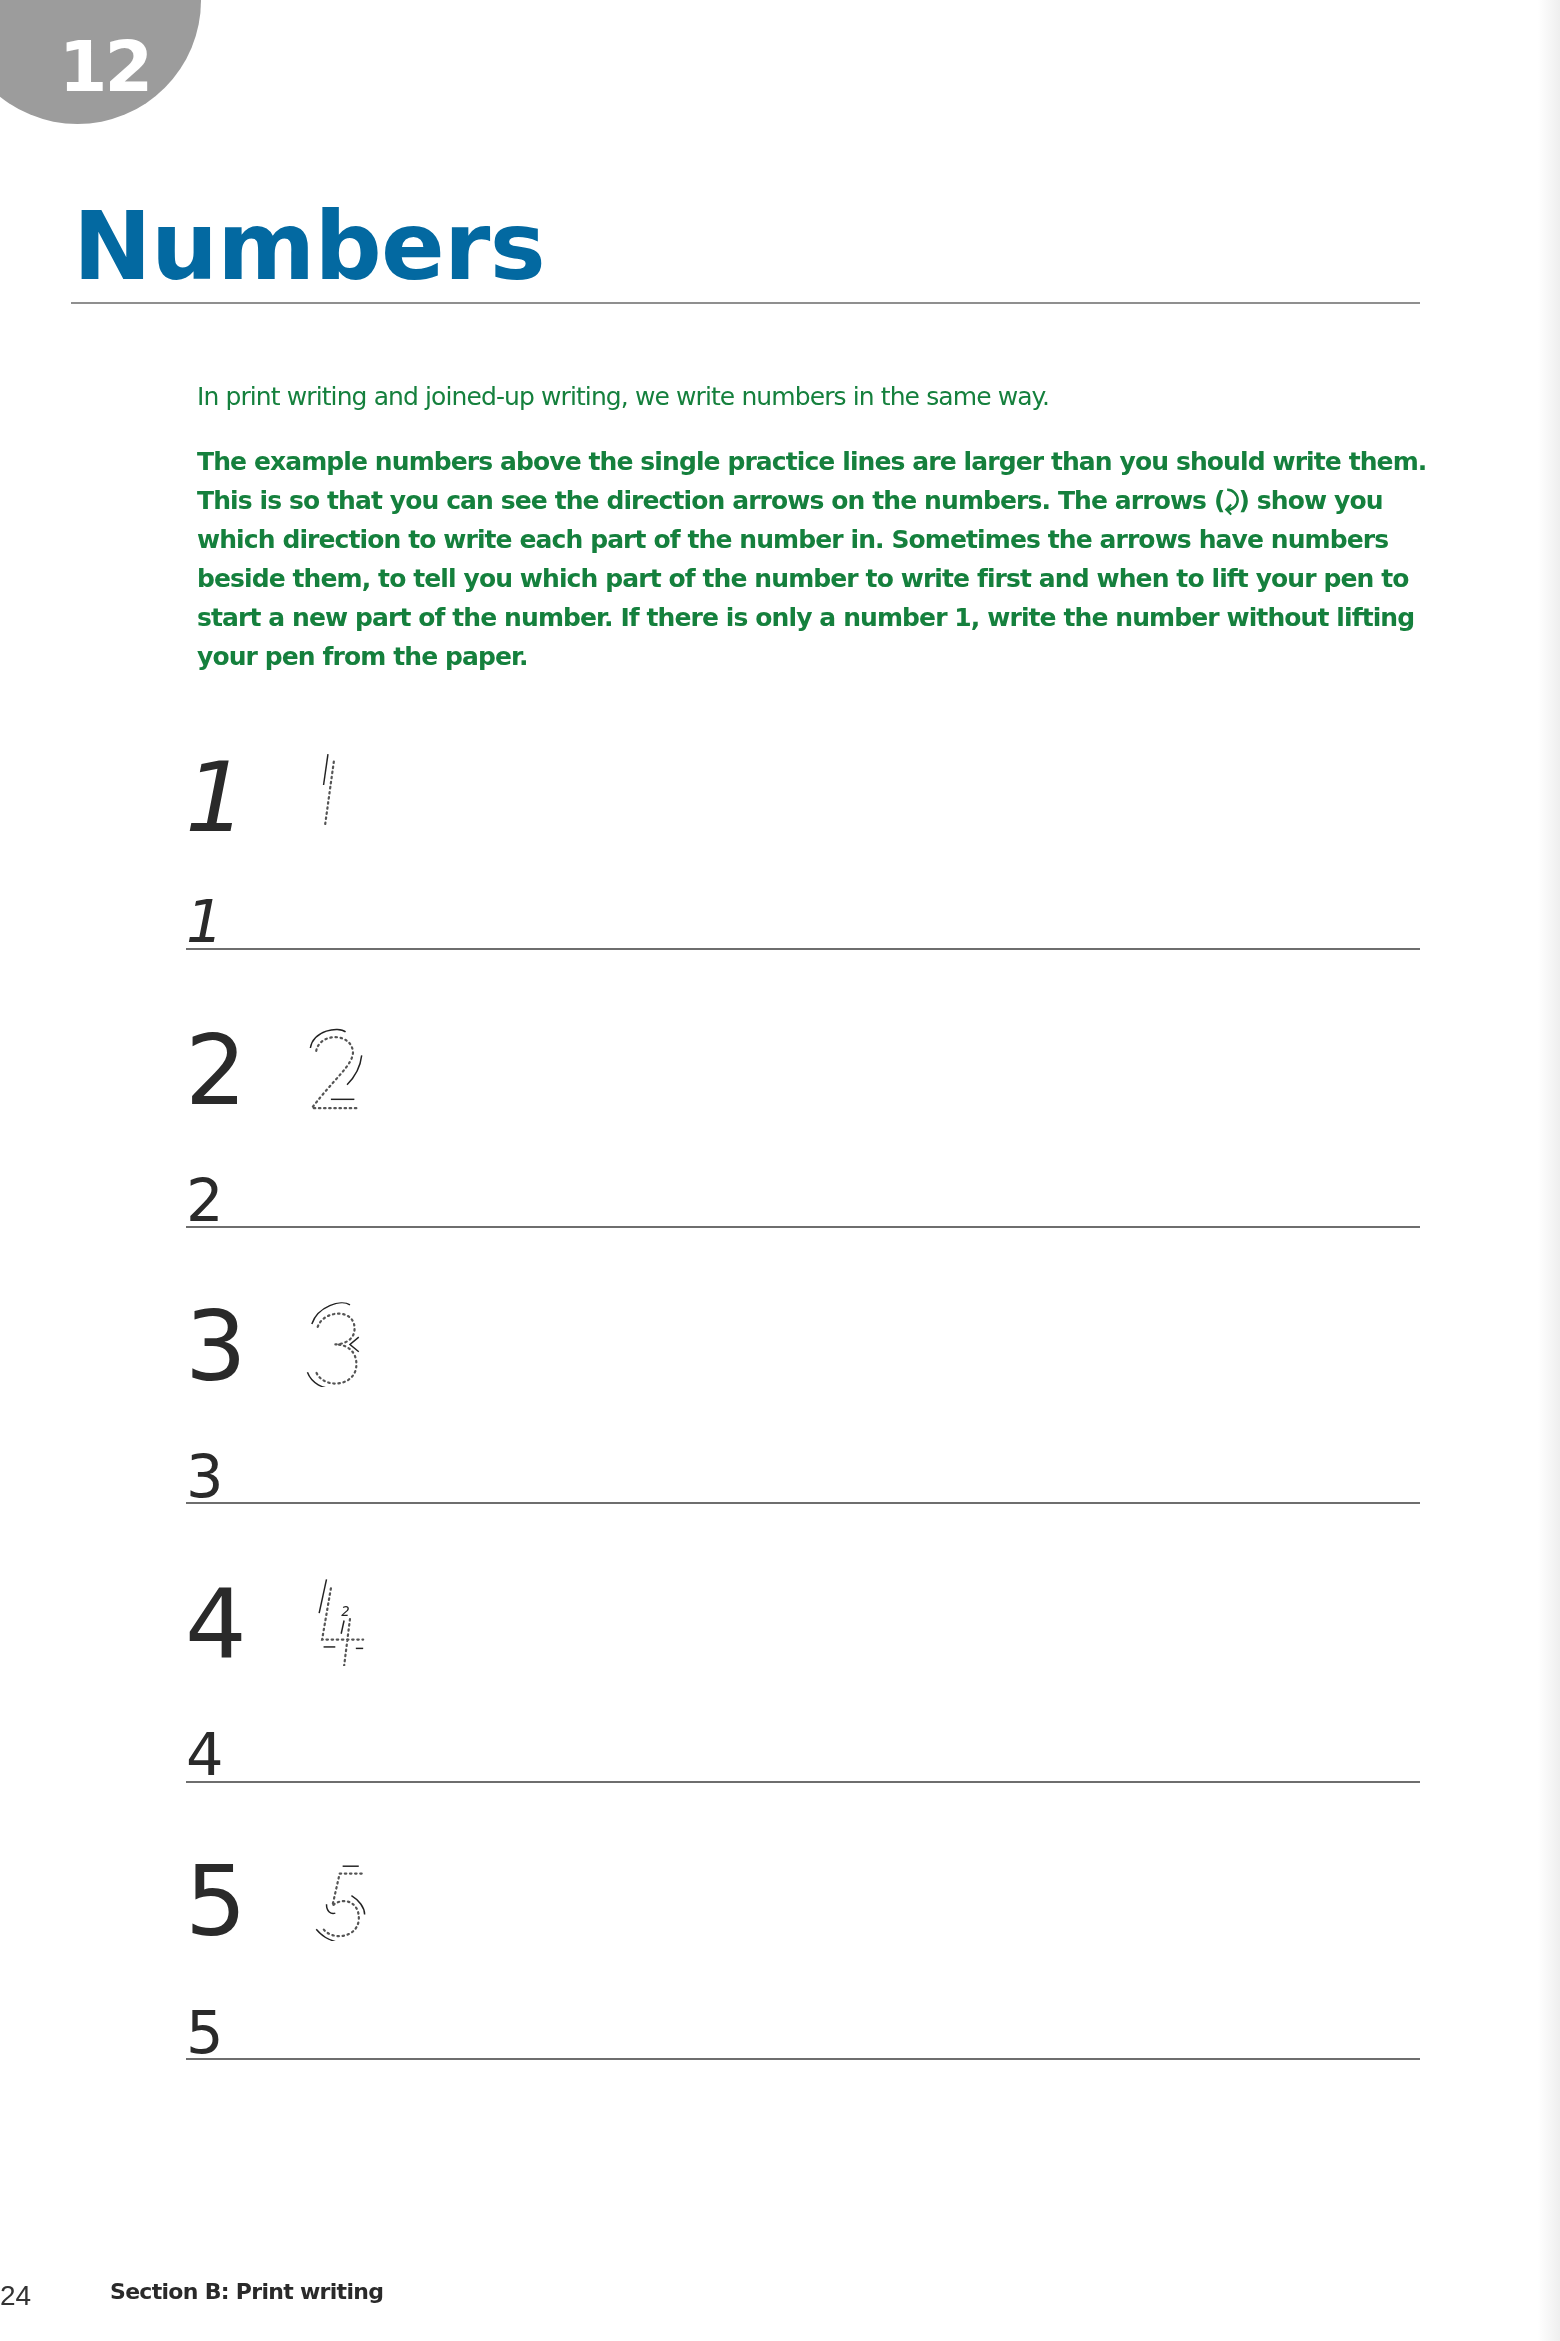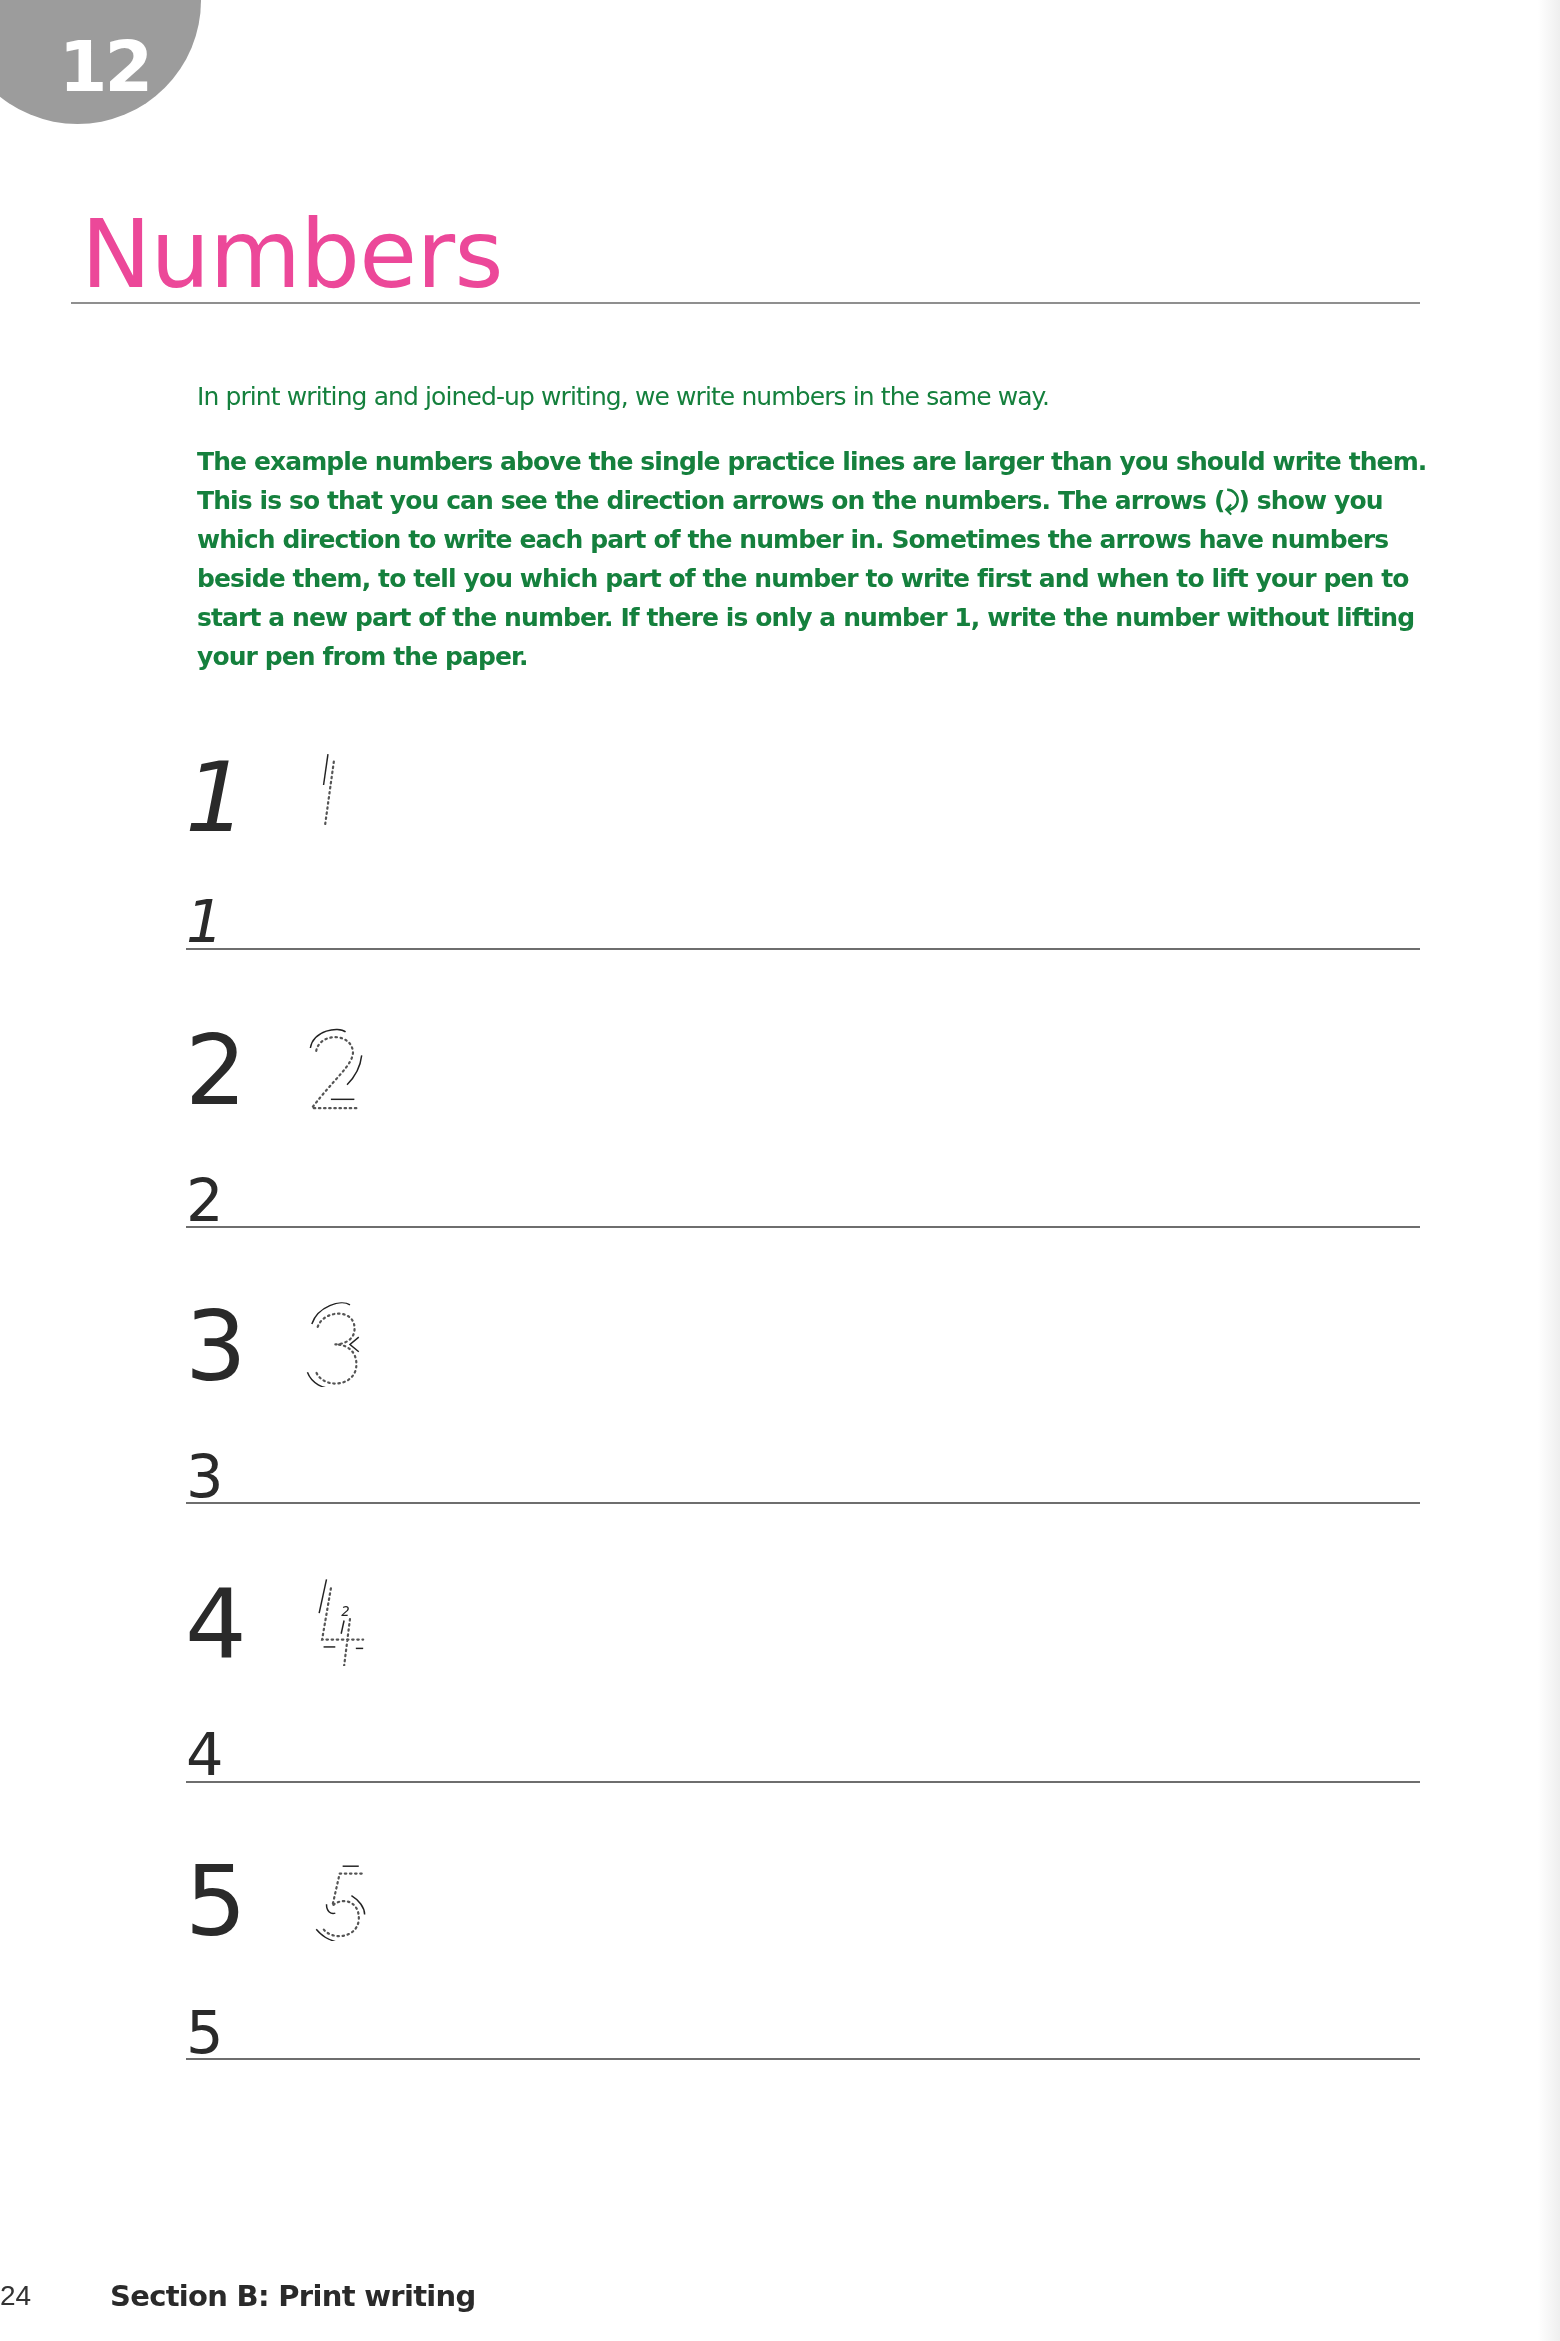--- a/index.html
+++ b/index.html
@@ -20,21 +20,21 @@
     .badge-num {
       position: absolute; left: 43px; top: 32px; width: 103px;
       font-family: "DejaVu Sans", sans-serif; font-weight: bold;
       font-size: 70px; line-height: 70px; color: #ffffff; letter-spacing: -2.9px;
       text-align: center;
       margin-left: 10px;
     }
     .title {
       position: absolute; left: 73px; top: 192px;
       font-family: "DejaVu Sans", sans-serif; font-size: 94px; line-height: 110px;
-      color: #ec4899; letter-spacing: -0.7px; margin: 8px; font-weight: normal;
+      color: #0369a1; letter-spacing: -0.7px; margin: 0; font-weight: bold;
     }
     .title-rule {
       position: absolute; left: 71px; top: 302px; width: 1349px; height: 2.2px;
       background: #8f8f8f;
     }
     .body-text {
       position: absolute; left: 189px; width: 1248px;
       font-family: "DejaVu Sans", sans-serif; font-size: 25px; line-height: 39px;
       color: #15803d; letter-spacing: -0.9px; margin: 8px;
     }
@@ -53,21 +53,21 @@
       position: absolute; left: 186px;
       font-family: "DejaVu Sans", sans-serif; font-size: 59px; line-height: 59px;
       color: #2a2a2a;
     }
     .footer-page {
       position: absolute; left: 0px; top: 2280px;
       font-family: Liberation Sans, sans-serif; font-size: 28px; color: #333;
     }
     .footer-section {
       position: absolute; left: 110px; top: 2279px;
-      font-family: "DejaVu Sans", sans-serif; font-weight: bold; font-size: 29px;
+      font-family: "DejaVu Sans", sans-serif; font-weight: bold; font-size: 22px;
       color: #2a2a2a; letter-spacing: -0.7px; text-align: right;
     }
   </style>
 </head>
 <body>
 
 <div class="edge-shadow"></div>
 
 <div class="badge"></div>
 <div class="badge-num">12</div>

